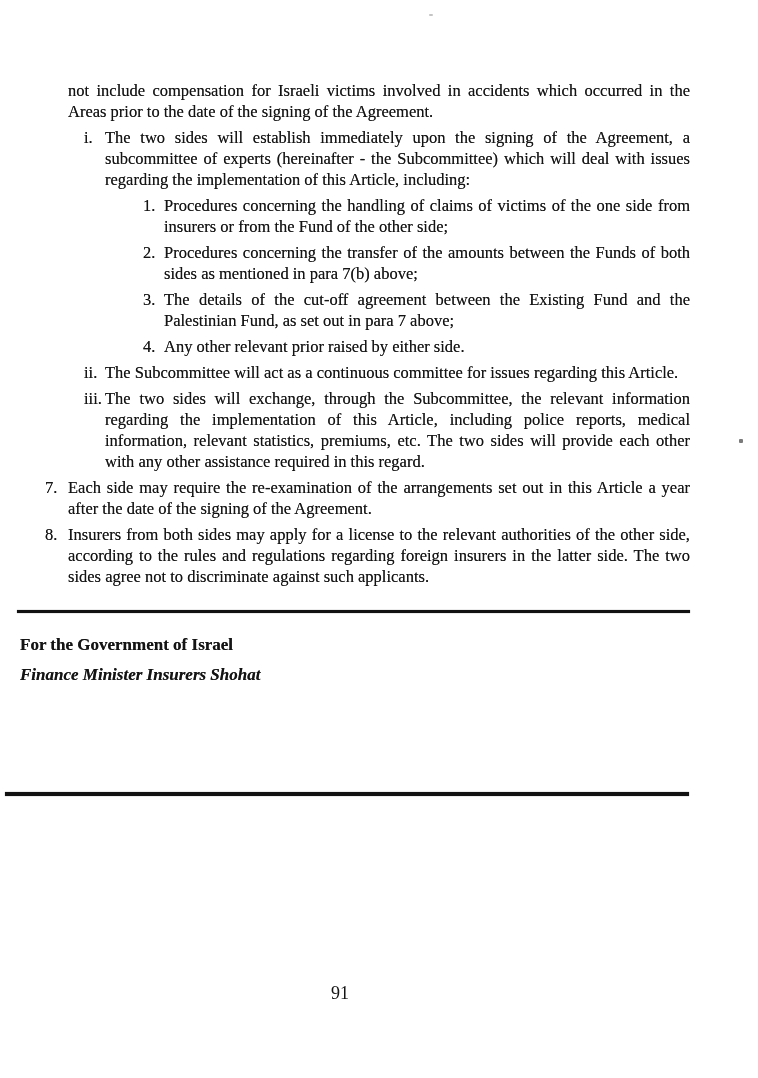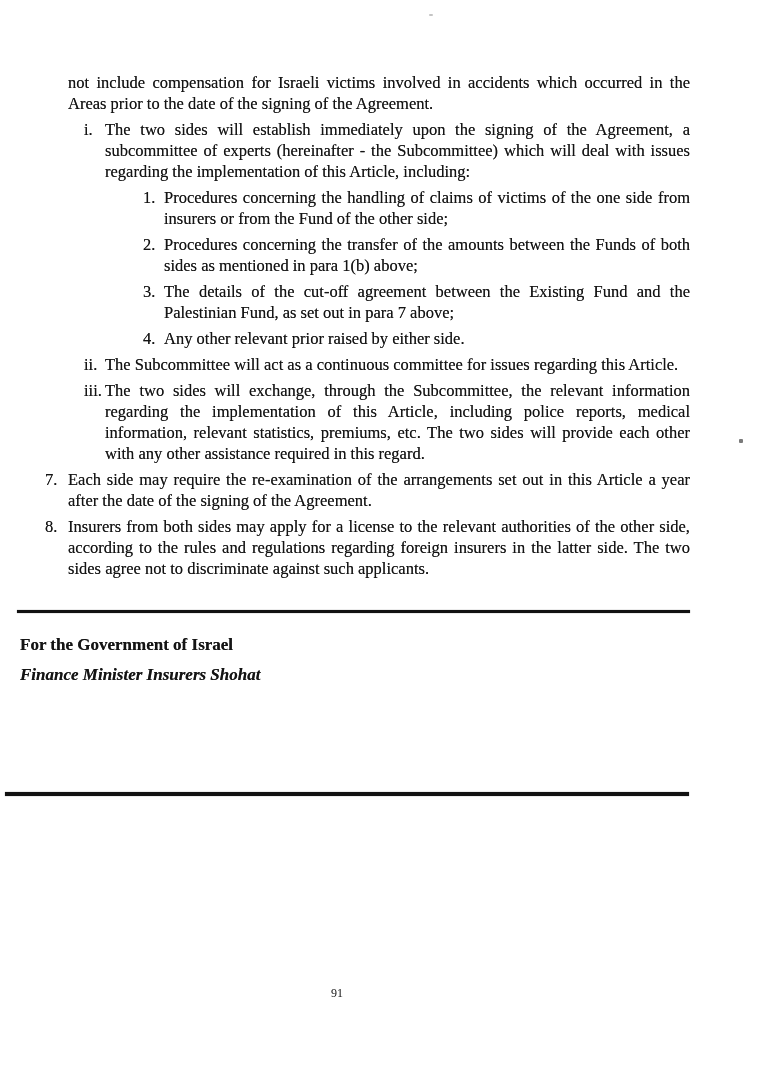--- a/index.html
+++ b/index.html
@@ -15,21 +15,21 @@
   }
   .doc-body {
     position: absolute;
     top: 72px;
     left: 45px;
     width: 645px;
     font-size: 16.5px;
     line-height: 21px;
     text-shadow: 0 0 0.5px rgba(10,10,10,0.65);
   }
-  .para { margin: 0 0 5px 23px; text-align: justify; }
+  .para { margin: 8px 0 5px 23px; text-align: justify; }
   .li { display: flex; margin: 0 0 5px 0; }
   .li .marker { flex: 0 0 auto; }
   .li .litext { flex: 1 1 auto; text-align: justify; }
   .li.roman { margin-left: 39px; }
   .li.roman .marker { width: 21px; }
   .li.num { margin-left: 98px; }
   .li.num .marker { width: 21px; }
   .li.mainli { margin-left: 0; }
   .li.mainli .marker { width: 23px; }
   .gap-before { }
@@ -41,21 +41,21 @@
   .rule-top  { top: 610px; left: 17px; width: 673px; height: 3px; }
   .rule-bottom { top: 792px; left: 5px; width: 684px; height: 4px; }
   .signature { position: absolute; top: 634px; left: 20px; width: 650px; }
   .sig { margin: 0 0 9px 0; font-size: 17px; line-height: 21px; text-shadow: 0 0 0.5px rgba(10,10,10,0.7); }
   .sig-bold { font-weight: bold; }
   .sig-bold-italic { font-weight: bold; font-style: italic; }
   .pagenum {
     position: absolute;
     top: 983px;
     left: 331px;
-    font-size: 12px;
+    font-size: 18px;
     line-height: 20px;
   }
   .artifact { position: absolute; display: block; }
   .artifact-top { top: 14px; left: 429px; width: 4px; height: 2px; background: #c4c4c4; border-radius: 1px; }
   .artifact-right { top: 439px; left: 739px; width: 4px; height: 4px; background: #7a7a7a; border-radius: 1px; }
 </style>
 </head>
 <body>
 
 <div class="page">
@@ -69,21 +69,21 @@
       <span class="litext">The two sides will establish immediately upon the signing of the Agreement, a subcommittee of experts (hereinafter - the Subcommittee) which will deal with issues regarding the implementation of this Article, including:</span>
     </div>
 
     <div class="li num">
       <span class="marker">1.</span>
       <span class="litext">Procedures concerning the handling of claims of victims of the one side from insurers or from the Fund of the other side;</span>
     </div>
 
     <div class="li num">
       <span class="marker">2.</span>
-      <span class="litext">Procedures concerning the transfer of the amounts between the Funds of both sides as mentioned in para 1(b) above;</span>
+      <span class="litext">Procedures concerning the transfer of the amounts between the Funds of both sides as mentioned in para 7(b) above;</span>
     </div>
 
     <div class="li num">
       <span class="marker">3.</span>
       <span class="litext">The details of the cut-off agreement between the Existing Fund and the Palestinian Fund, as set out in para 7 above;</span>
     </div>
 
     <div class="li num">
       <span class="marker">4.</span>
       <span class="litext">Any other relevant prior raised by either side.</span>

